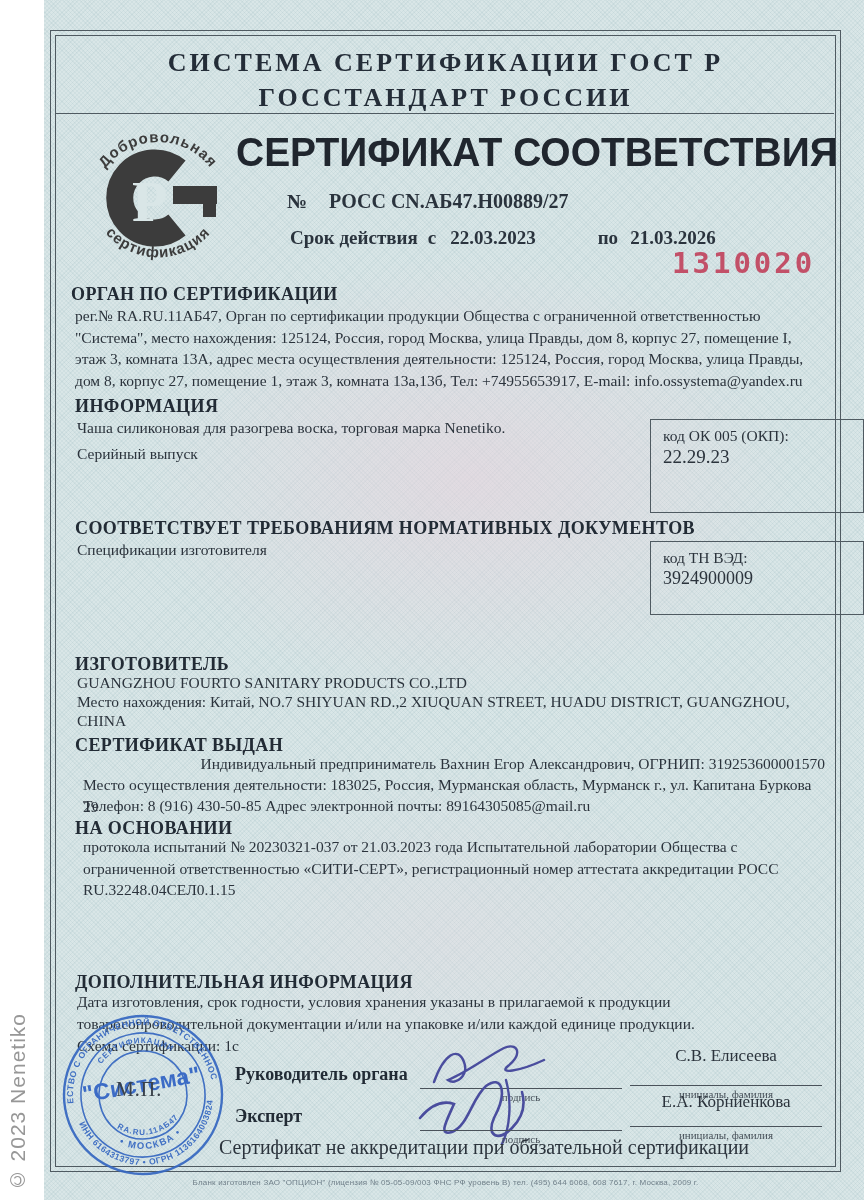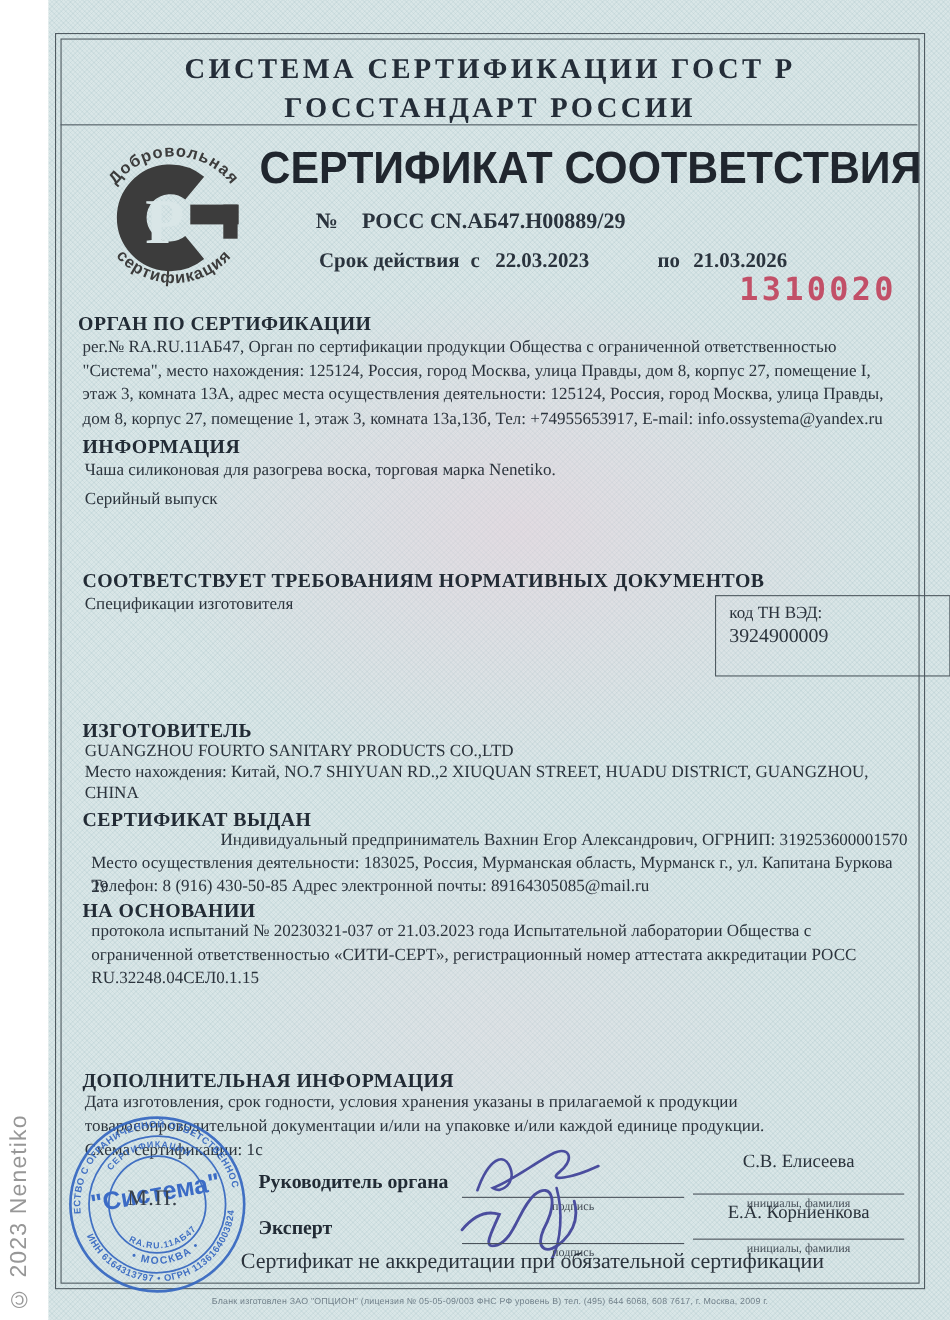--- a/index.html
+++ b/index.html
@@ -87,35 +87,39 @@
     </text>
     <path d="M 97 99 A 35 35 0 1 1 97 45" fill="none" stroke="#3c3c3c" stroke-width="27"></path>
     <rect x="93" y="60" width="44" height="18" fill="#3c3c3c"></rect>
     <rect x="123" y="60" width="13" height="31" fill="#3c3c3c"></rect>
     <text x="52" y="95" font-family="Liberation Serif, serif" font-size="58" font-weight="bold" fill="#d9e6e7">Р</text>
   </svg>
 
   <div class="abs doc-title">СЕРТИФИКАТ СООТВЕТСТВИЯ</div>
 
   <div class="abs certno">
-    <span>№</span><span class="val">РОСС CN.АБ47.Н00889/29</span>
+    <span>№</span><span class="val">РОСС CN.АБ47.Н00889/27</span>
   </div>
 
   <div class="abs validity">
     <span>Срок действия</span><span class="sp1">с</span><span class="sp2">22.03.2023</span><span class="sp3">по</span><span class="sp4">21.03.2026</span>
   </div>
 
   <div class="abs formnum">1310020</div>
 
   <div class="abs sec-h" style="left:27px;top:284px;">ОРГАН ПО СЕРТИФИКАЦИИ</div>
   <div class="abs body-t" style="left:31px;top:305px;width:742px;">рег.№ RA.RU.11АБ47, Орган по сертификации продукции Общества с ограниченной ответственностью "Система", место нахождения: 125124, Россия, город Москва, улица Правды, дом 8, корпус 27, помещение I, этаж 3, комната 13А, адрес места осуществления деятельности: 125124, Россия, город Москва, улица Правды, дом 8, корпус 27, помещение 1, этаж 3, комната 13а,13б, Тел:  +74955653917,  E-mail: info.ossystema@yandex.ru</div>
 
   <div class="abs sec-h" style="left:31px;top:396px;">ИНФОРМАЦИЯ</div>
   <div class="abs body-t" style="left:33px;top:417px;width:560px;">Чаша силиконовая для разогрева воска, торговая марка Nenetiko.</div>
   <div class="abs body-t" style="left:33px;top:443px;width:560px;">Серийный выпуск</div>
+  <div class="abs code-box" style="left:606px;top:419px;width:188px;height:78px;">
+    <div class="cb-label">код ОК 005 (ОКП):</div>
+    <div class="cb-value">22.29.23</div>
+  </div>
 
   <div class="abs sec-h" style="left:31px;top:518px;">СООТВЕТСТВУЕТ ТРЕБОВАНИЯМ НОРМАТИВНЫХ ДОКУМЕНТОВ</div>
   <div class="abs body-t" style="left:33px;top:539px;width:560px;">Спецификации изготовителя</div>
   <div class="abs code-box" style="left:606px;top:541px;width:188px;height:58px;">
     <div class="cb-label">код ТН ВЭД:</div>
     <div class="cb-value" style="font-size:18px;">3924900009</div>
   </div>
 
   <div class="abs sec-h" style="left:31px;top:654px;">ИЗГОТОВИТЕЛЬ</div>
   <div class="abs body-t" style="left:33px;top:674px;width:742px;line-height:1.22;">GUANGZHOU FOURTO SANITARY PRODUCTS CO.,LTD</div>

